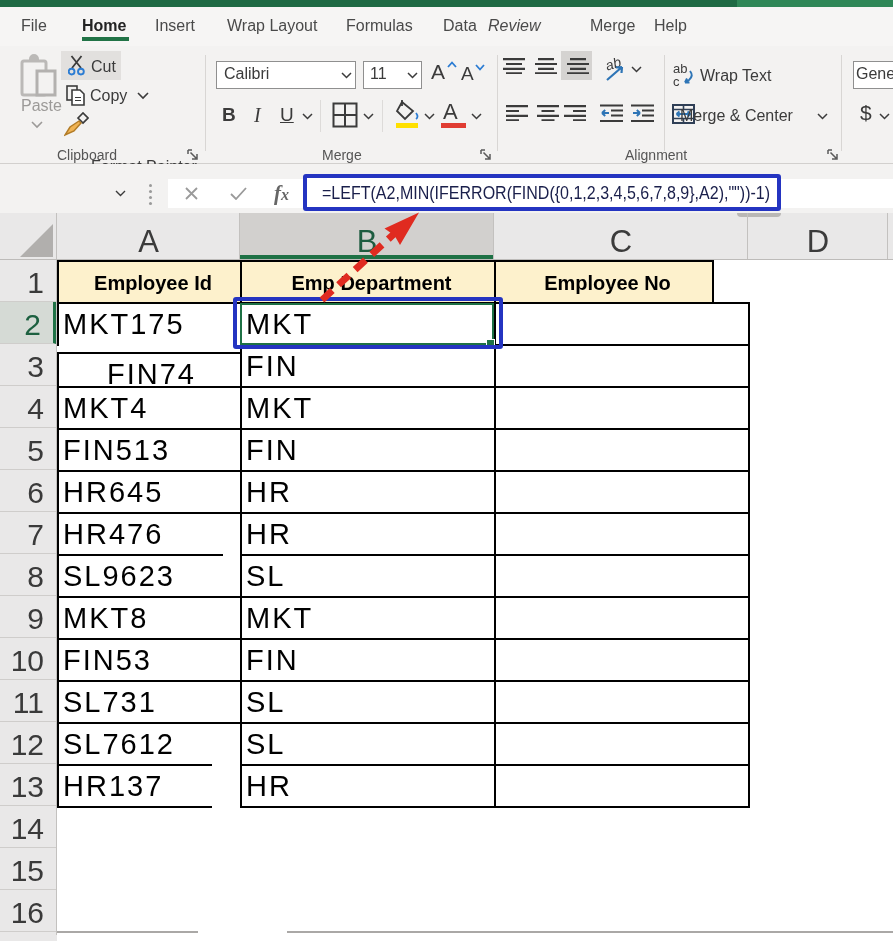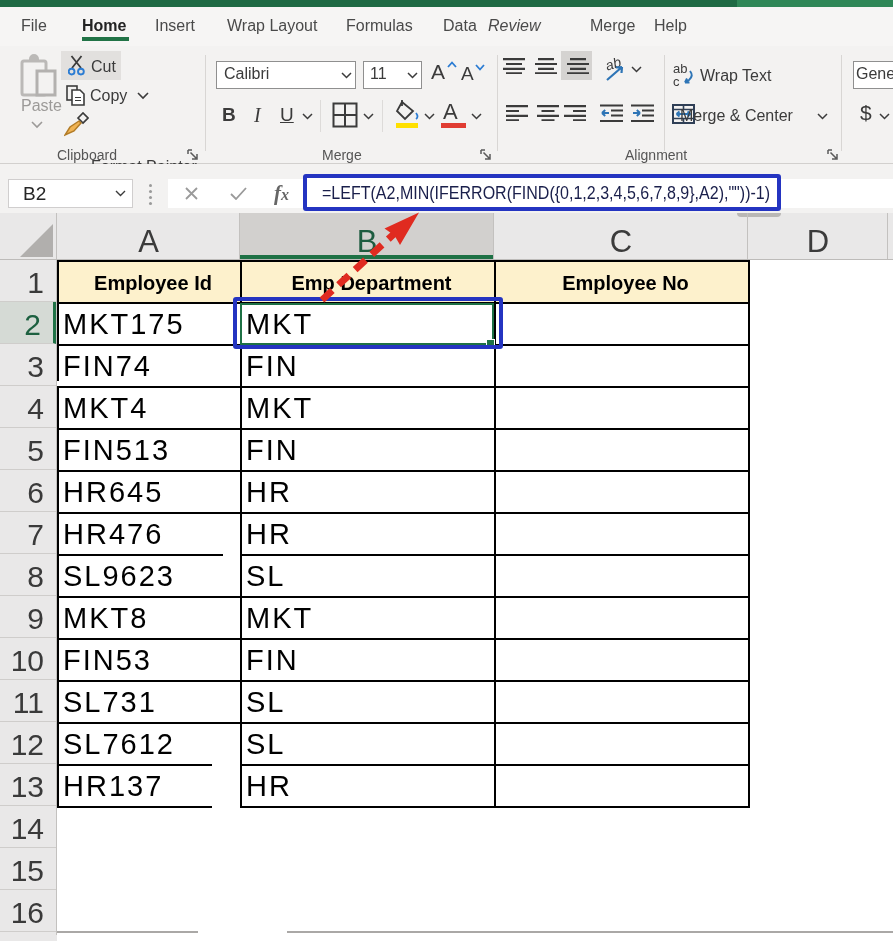--- a/index.html
+++ b/index.html
@@ -186,21 +186,20 @@
   <div class="gsep" style="left:841px;"></div>
 
   <div class="combo" style="left:853px;top:61px;width:41px;height:28px;"></div>
   <div class="rtext" style="left:856px;top:65px;">Gener</div>
   <div class="rtext" style="left:860px;top:101px;font-size:21px;">$</div>
   <svg class="abs" style="left:879px;top:113px;" width="11" height="7" viewBox="0 0 11 7">
       <path d="M1 1 L5.5 5.5 L10 1" stroke="#3b3b3b" stroke-width="1.5" fill="none"></path>
     </svg>
 
   <div class="abs" style="left:0;top:164px;width:893px;height:49px;background:#f3f2f1;"></div>
-  <div class="abs" style="left:8px;top:179px;width:125px;height:29px;background:#fff;border:1px solid #d0cece;box-sizing:border-box;font-size:19px;color:#262626;line-height:27px;padding-left:14px;">B2</div>
   <svg class="abs" style="left:115px;top:190px;" width="11" height="7" viewBox="0 0 11 7">
       <path d="M1 1 L5.5 5.5 L10 1" stroke="#3b3b3b" stroke-width="1.4" fill="none"></path>
     </svg>
   <div class="abs" style="left:149px;top:184px;width:3px;height:3px;background:#9a9a9a;border-radius:50%;box-shadow:0 6px 0 #9a9a9a,0 12px 0 #9a9a9a,0 18px 0 #9a9a9a;"></div>
   <div class="abs" style="left:168px;top:179px;width:725px;height:29px;background:#fff;"></div>
   <svg class="abs" style="left:184px;top:186px;" width="15" height="15" viewBox="0 0 15 15">
       <path d="M2 2 L13 13 M13 2 L2 13" stroke="#9a9a9a" stroke-width="1.8"></path>
     </svg>
   <svg class="abs" style="left:230px;top:187px;" width="17" height="13" viewBox="0 0 17 13">
       <path d="M1 7 L6 12 L16 1" stroke="#9a9a9a" stroke-width="1.8" fill="none"></path>
@@ -236,25 +235,25 @@
       <div class="rowhdr" style="top: 462px;">12</div>
       <div class="rowhdr" style="top: 504px;">13</div>
       <div class="rowhdr" style="top: 546px;">14</div>
       <div class="rowhdr" style="top: 588px;">15</div>
       <div class="rowhdr" style="top: 630px;">16</div>
     </div>
   <div class="abs" style="left:56px;top:260px;width:1px;height:675px;background:#c3c1bf;"></div>
   <div class="abs" id="grid">
       <div class="cell hcell" style="left: 57px; top: 260px; width: 183px; height: 44px;">Employee Id</div>
       <div class="cell hcell" style="left: 240px; top: 260px; width: 254px; height: 44px;">Emp Department</div>
-      <div class="cell hcell" style="left: 494px; top: 260px; width: 256px; height: 44px; border-right: 2px solid rgb(0, 0, 0);">Employee No</div>
+      <div class="cell hcell" style="left: 494px; top: 260px; width: 220px; height: 44px; border-right: 2px solid rgb(0, 0, 0);">Employee No</div>
       <div class="cell" style="left: 57px; top: 302px; width: 183px; height: 44px;">MKT175</div>
       <div class="cell" style="left: 240px; top: 302px; width: 254px; height: 44px;">MKT</div>
       <div class="cell" style="left: 494px; top: 302px; width: 256px; height: 44px; border-right: 2px solid rgb(0, 0, 0);"></div>
-      <div class="cell" style="left: 57px; top: 344px; width: 183px; height: 37px;">FIN74</div>
+      <div class="cell" style="left: 57px; top: 352px; width: 183px; height: 37px; text-align: center;">FIN74</div>
       <div class="cell" style="left: 240px; top: 344px; width: 254px; height: 44px;">FIN</div>
       <div class="cell" style="left: 494px; top: 344px; width: 256px; height: 44px; border-right: 2px solid rgb(0, 0, 0);"></div>
       <div class="cell" style="left: 57px; top: 386px; width: 183px; height: 44px;">MKT4</div>
       <div class="cell" style="left: 240px; top: 386px; width: 254px; height: 44px;">MKT</div>
       <div class="cell" style="left: 494px; top: 386px; width: 256px; height: 44px; border-right: 2px solid rgb(0, 0, 0);"></div>
       <div class="cell" style="left: 57px; top: 428px; width: 183px; height: 44px;">FIN513</div>
       <div class="cell" style="left: 240px; top: 428px; width: 254px; height: 44px;">FIN</div>
       <div class="cell" style="left: 494px; top: 428px; width: 256px; height: 44px; border-right: 2px solid rgb(0, 0, 0);"></div>
       <div class="cell" style="left: 57px; top: 470px; width: 183px; height: 44px;">HR645</div>
       <div class="cell" style="left: 240px; top: 470px; width: 254px; height: 44px;">HR</div>

